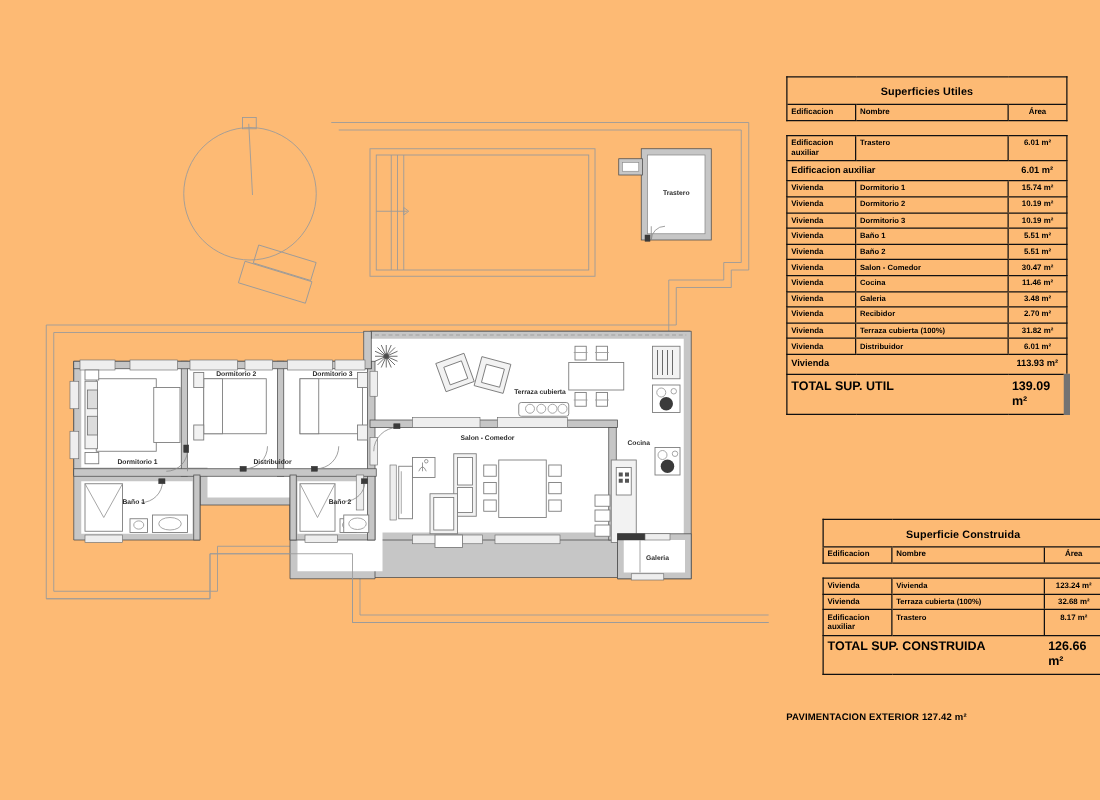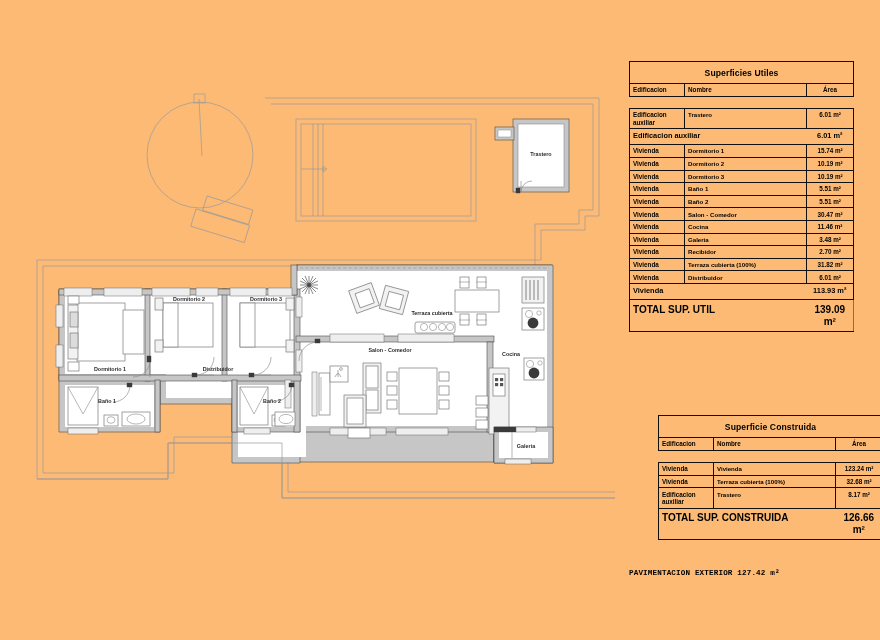--- a/index.html
+++ b/index.html
@@ -88,32 +88,32 @@
     padding-top:3.2px;padding-bottom:3.2px;
   }
   tr.sub-row td.s-edif{border-left:1px solid #111;}
   tr.sub-row td.s-area{border-right:1px solid #111;text-align:center;font-size:7.4px;}
   tr.total-row td{
     font-size:10px;
     padding-top:3.6px;padding-bottom:3.6px;
     border-bottom:1px solid #111;
   }
   tr.total-row td.s-edif{border-left:1px solid #111;}
-  tr.total-row td.s-area{border-right:1px solid #737373;text-align:center;}
+  tr.total-row td.s-area{border-right:5px solid #737373;text-align:left;}
 
   .two-line{line-height:1.25;}
 
   #pavimentacion{
     position:absolute;
     left:629px;top:569px;
     font-size:7.6px;
     font-weight:700;
     letter-spacing:.15px;
     color:#000;
-    font-family:Liberation Mono, monospace;
+    font-family:Liberation Sans, sans-serif;
   }
 </style>
 </head>
 <body>
 
 <div id="page">
 
   <div id="plan-area">
     <svg id="plan-svg" width="615" height="640" viewBox="0 0 615 640">
       <defs>

